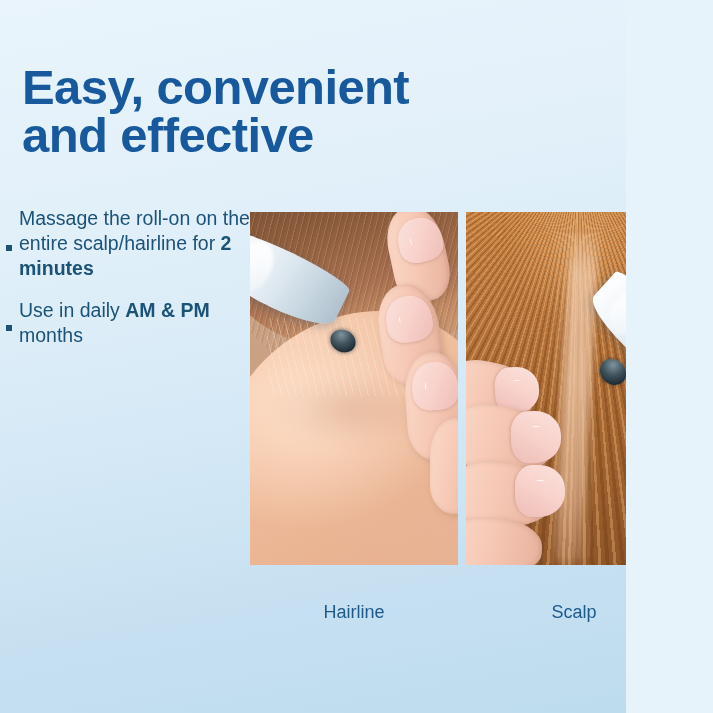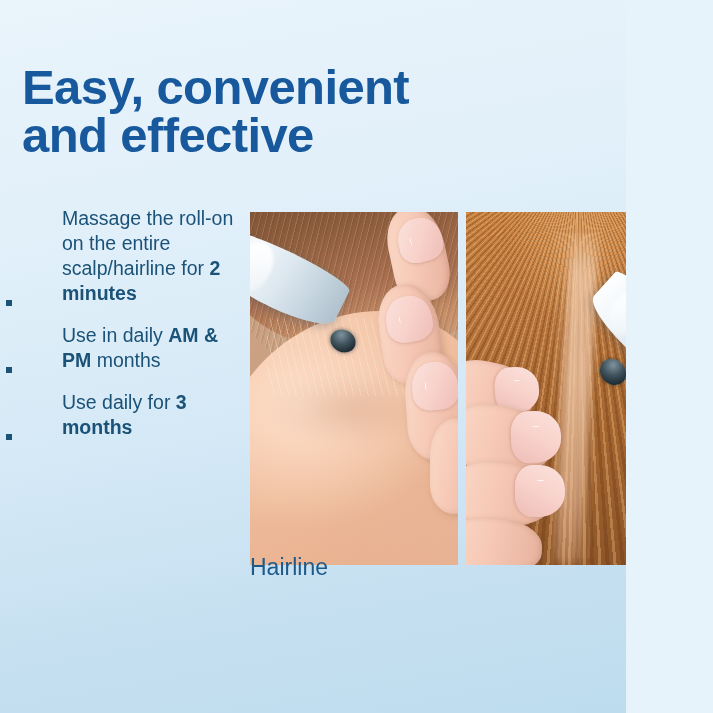--- a/index.html
+++ b/index.html
@@ -45,23 +45,22 @@
     position: absolute;
     left: 6px;
     top: 206px;
     width: 244px;
     color: #1b5278;
     font-size: 19.5px;
     line-height: 1.28;
   }
   .bullet-row {
     display: flex;
-    align-items: flex-end;
+    align-items: center;
     margin-bottom: 17px;
-    gap: 43px;
   }
   .bullet-marker {
     flex: 0 0 auto;
     width: 6px;
     height: 6px;
     background: #1b5278;
     margin-top: 10px;
     margin-right: 7px;
   }
   .bullet-text { flex: 1 1 auto; }
@@ -218,23 +217,24 @@
     position: absolute;
     border-radius: 50%;
     background:
       radial-gradient(circle at 34% 28%, #7e939e 0%, #3f525c 42%, #1d2a31 78%, #121b20 100%);
     box-shadow: 0 0 4px rgba(20,30,36,0.6);
   }
 
   
   .caption {
     position: absolute;
-    top: 554px;
+    top: 602px;
     color: #1d5a8c;
-    font-size: 23px;
+    font-size: 18px;
+    text-align: center;
   }
   #caption-hairline { left: 250px; width: 208px; }
   #caption-scalp    { left: 466px; width: 216px; }
 </style>
 </head>
 <body>
 
 <div id="page">
 
   <h1 id="heading">Easy, convenient
@@ -249,26 +249,20 @@
       </span>
     </div>
 
     <div class="bullet-row">
       <span class="bullet-marker"></span>
       <span class="bullet-text">
         <span>Use in daily </span><b>AM &amp; PM</b><span> months</span>
       </span>
     </div>
 
-    <div class="bullet-row">
-      <span class="bullet-marker"></span>
-      <span class="bullet-text">
-        <span>Use daily for </span><b>3 months</b>
-      </span>
-    </div>
 
   </div>
 
   <div class="photo" id="photo-hairline">
     <div class="photo-inner">
       <div class="hair-dark"></div>
       <div class="hair-strands"></div>
       <div class="skin-forehead"></div>
       <div class="skin-shadow"></div>
       <div class="wispy"></div>
@@ -308,14 +302,15 @@
       <div class="nail" style="left:44px;  top:200px; width:52px; height:50px; transform:rotate(88deg);"></div>
 
       <div class="finger" style="left:-18px; top:250px; width:104px; height:64px; border-radius:40% 50% 46% 44% / 46% 48% 40% 36%; transform:rotate(4deg);"></div>
       <div class="nail" style="left:48px;  top:254px; width:52px; height:50px; transform:rotate(90deg);"></div>
 
       <div class="finger" style="left:-22px; top:306px; width:98px; height:56px; border-radius:40% 50% 46% 44% / 46% 48% 40% 36%; transform:rotate(2deg);"></div>
     </div>
   </div>
 
   <div class="caption" id="caption-hairline">Hairline</div>
+  <div class="caption" id="caption-scalp">Scalp</div>
 
 </div>
 
 </body></html>

